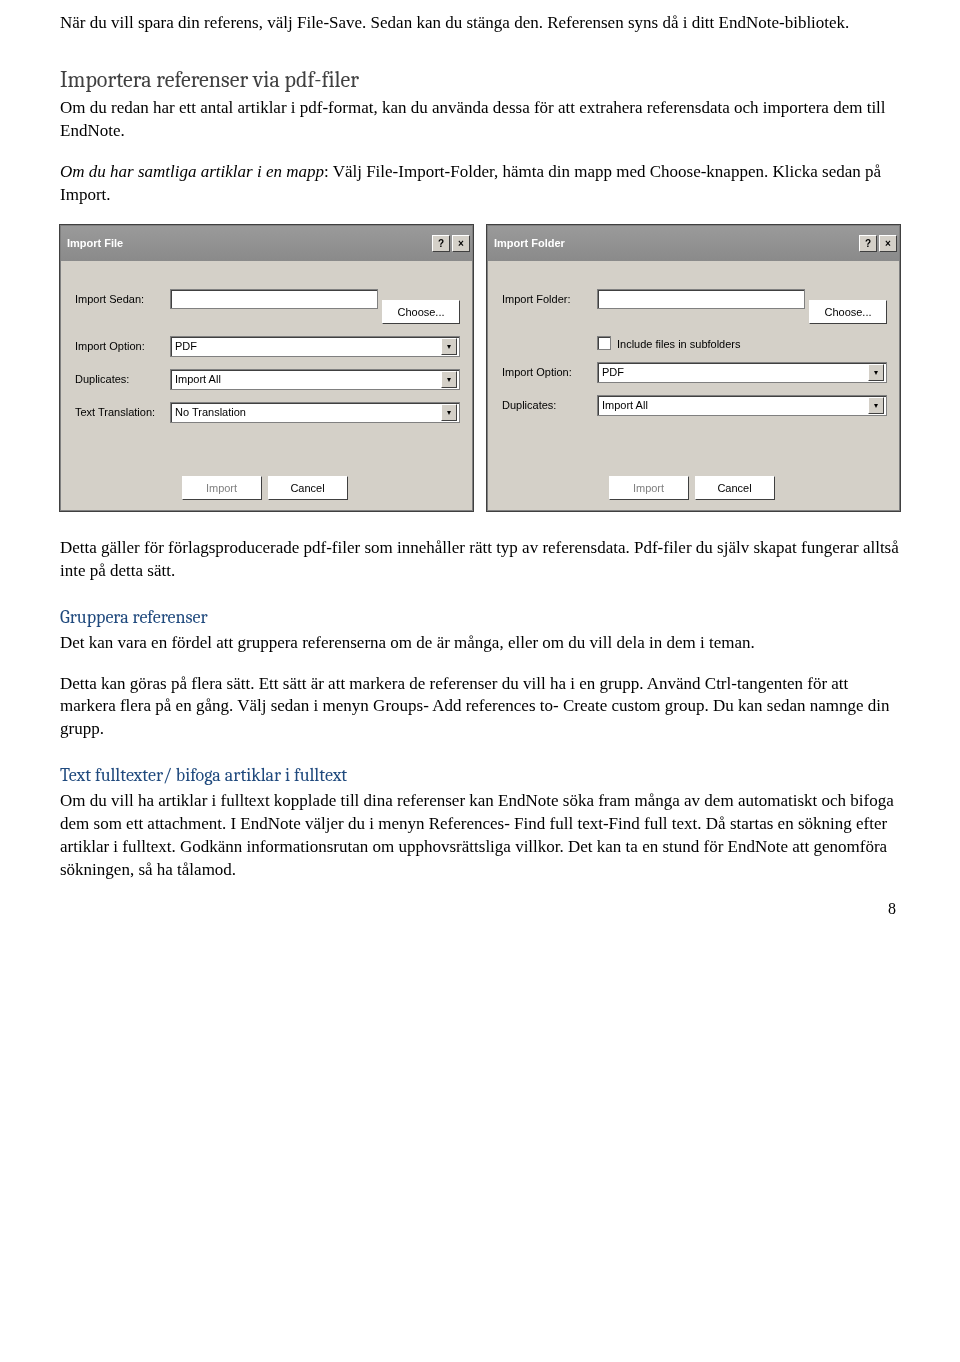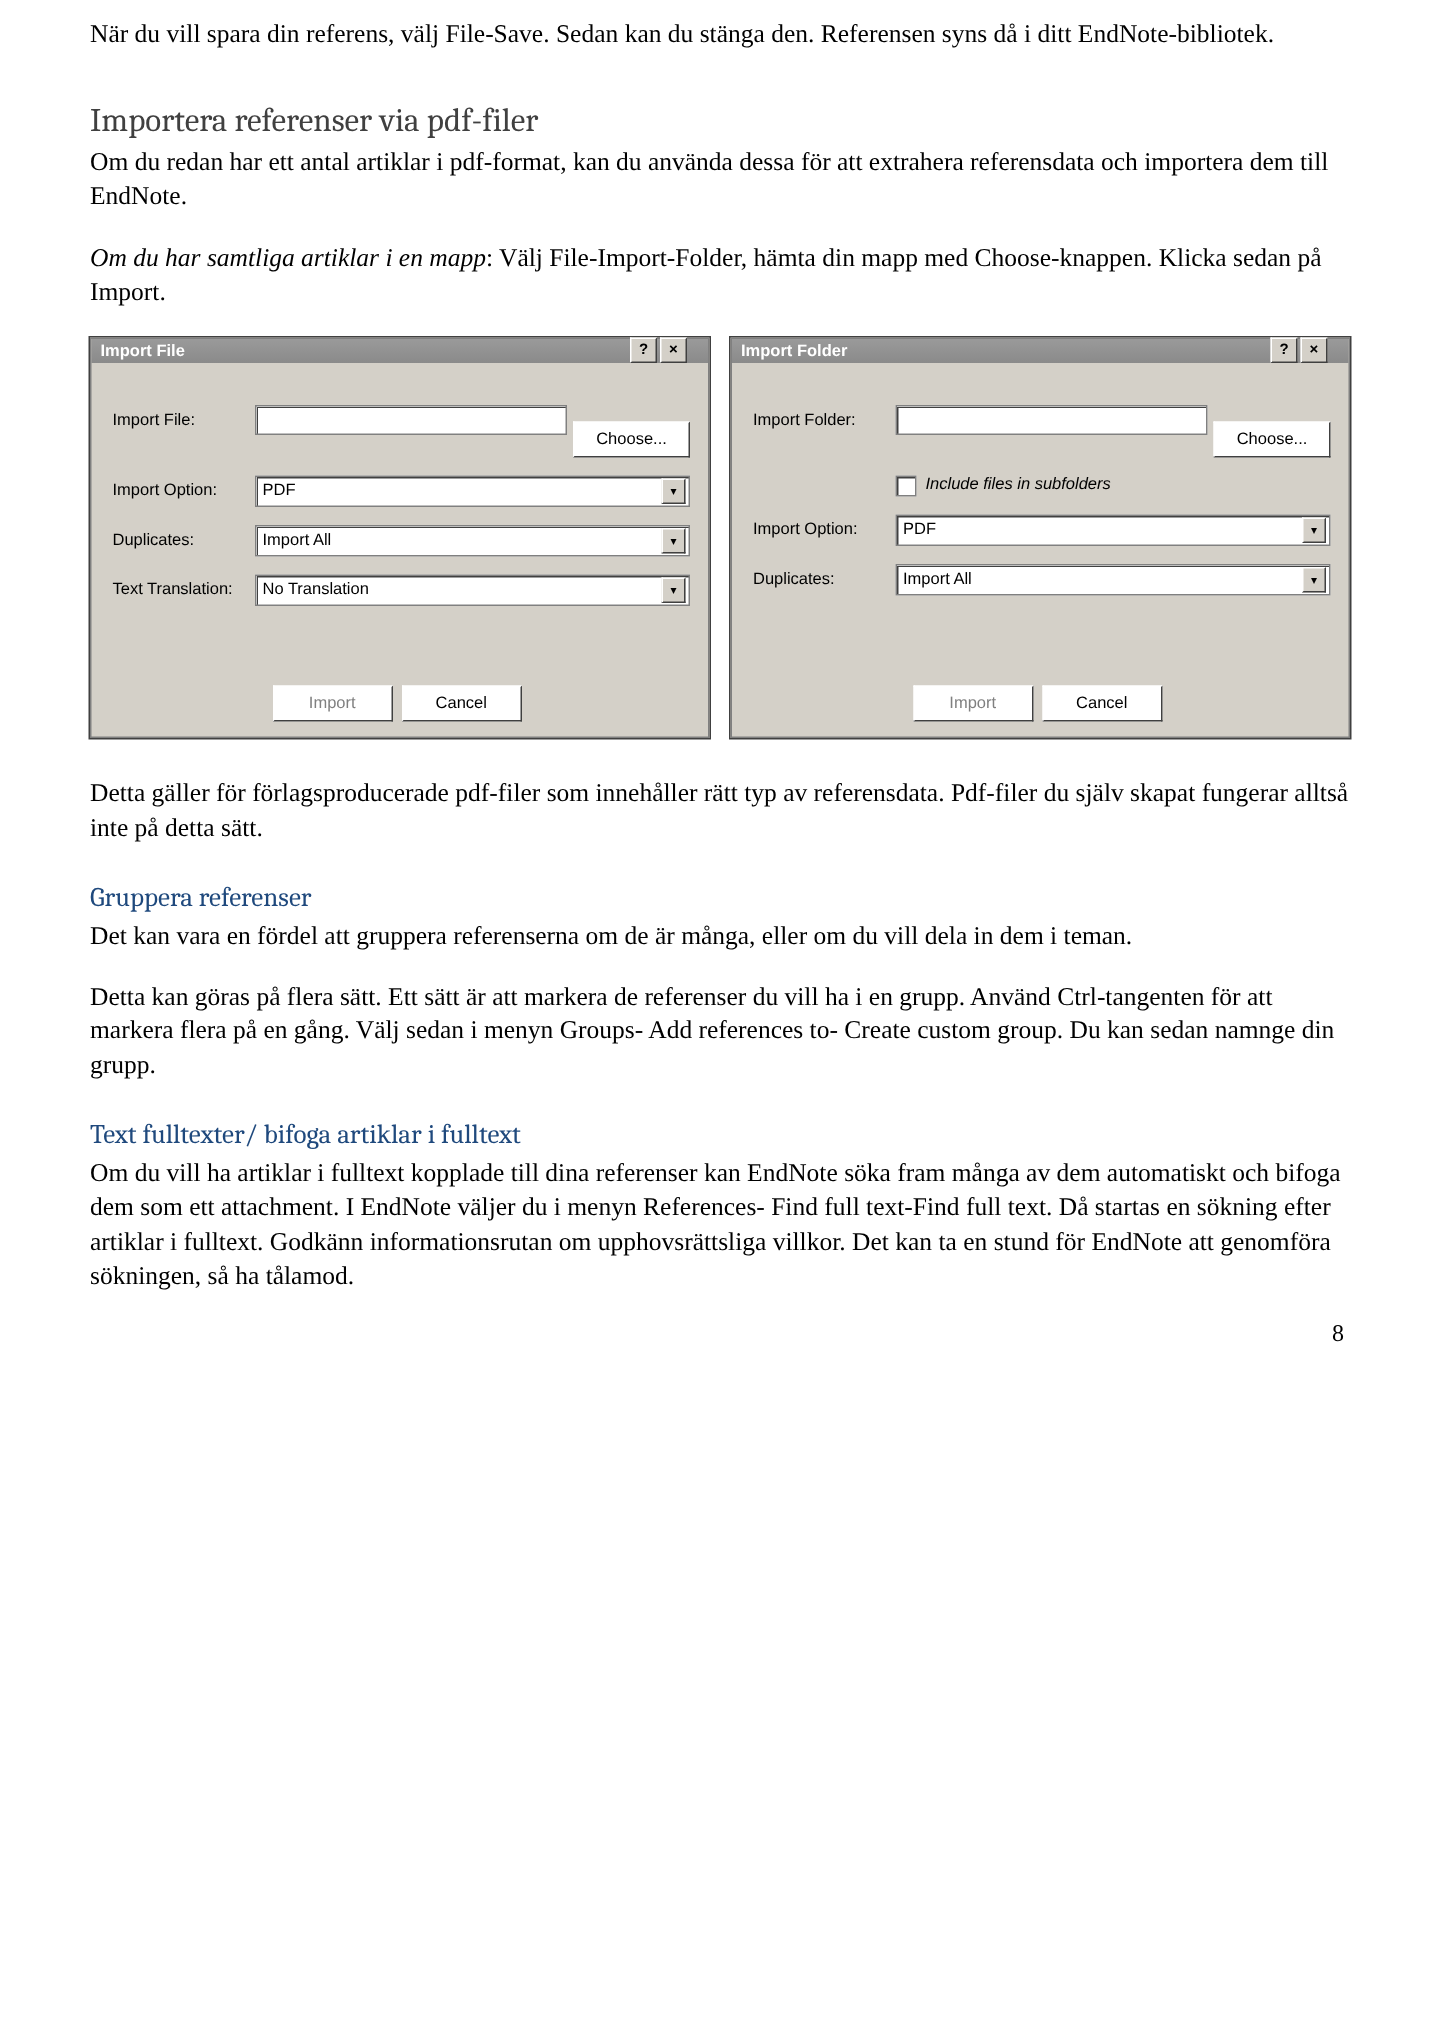--- a/index.html
+++ b/index.html
@@ -41,25 +41,25 @@
     border: 1px solid #808080;
     box-shadow: 0 0 0 1px #404040;
     flex: 1;
     font-family: Tahoma, Arial, sans-serif;
     font-size: 11px;
     color: #000;
     display: flex;
     flex-direction: column;
   }
   .titlebar {
-    height: 16px;
+    height: 35px;
     background: linear-gradient(to bottom, #9a9a9a, #8a8a8a);
     display: flex;
     align-items: center;
-    padding: 0 14px 0 6px;
+    padding: 0 2px 0 6px;
     color: #fff;
     font-weight: bold;
   }
   .titlebar-title { flex: 1; }
   .titlebar-btn {
     width: 16px;
     height: 15px;
     background: #d4d0c8;
     border: 1px solid #fff;
     border-right-color: #404040;
@@ -145,24 +145,23 @@
     min-width: 60px;
     margin-left: 4px;
   }
   .button-row {
     display: flex;
     justify-content: center;
     padding: 6px 10px 10px 0;
   }
   .checkbox-row {
     display: flex;
-    align-items: flex-start;
+    align-items: flex-end;
     margin: 0 0 12px 0;
     padding-left: 95px;
-    font-style: italic;
   }
   .cb {
     width: 12px;
     height: 12px;
     background: #fff;
     border: 1px solid #808080;
     box-shadow: inset 1px 1px 0 #404040;
     margin-right: 6px;
   }
   .page-number {
@@ -191,21 +190,21 @@
   <div class="dialogs-row">
 
     <div class="dialog">
       <div class="titlebar">
         <span class="titlebar-title">Import File</span>
         <span class="titlebar-btn">?</span>
         <span class="titlebar-btn">×</span>
       </div>
       <div class="dialog-body">
         <div class="form-row">
-          <span class="form-label">Import File:</span>
+          <span class="form-label">Import Sedan:</span>
           <span class="form-input"></span>
           <span class="win-btn choose-btn">Choose...</span>
         </div>
         <div class="form-row">
           <span class="form-label">Import Option:</span>
           <span class="form-dropdown">
             <span class="dd-value">PDF</span>
             <span class="dd-arrow">▾</span>
           </span>
         </div>

